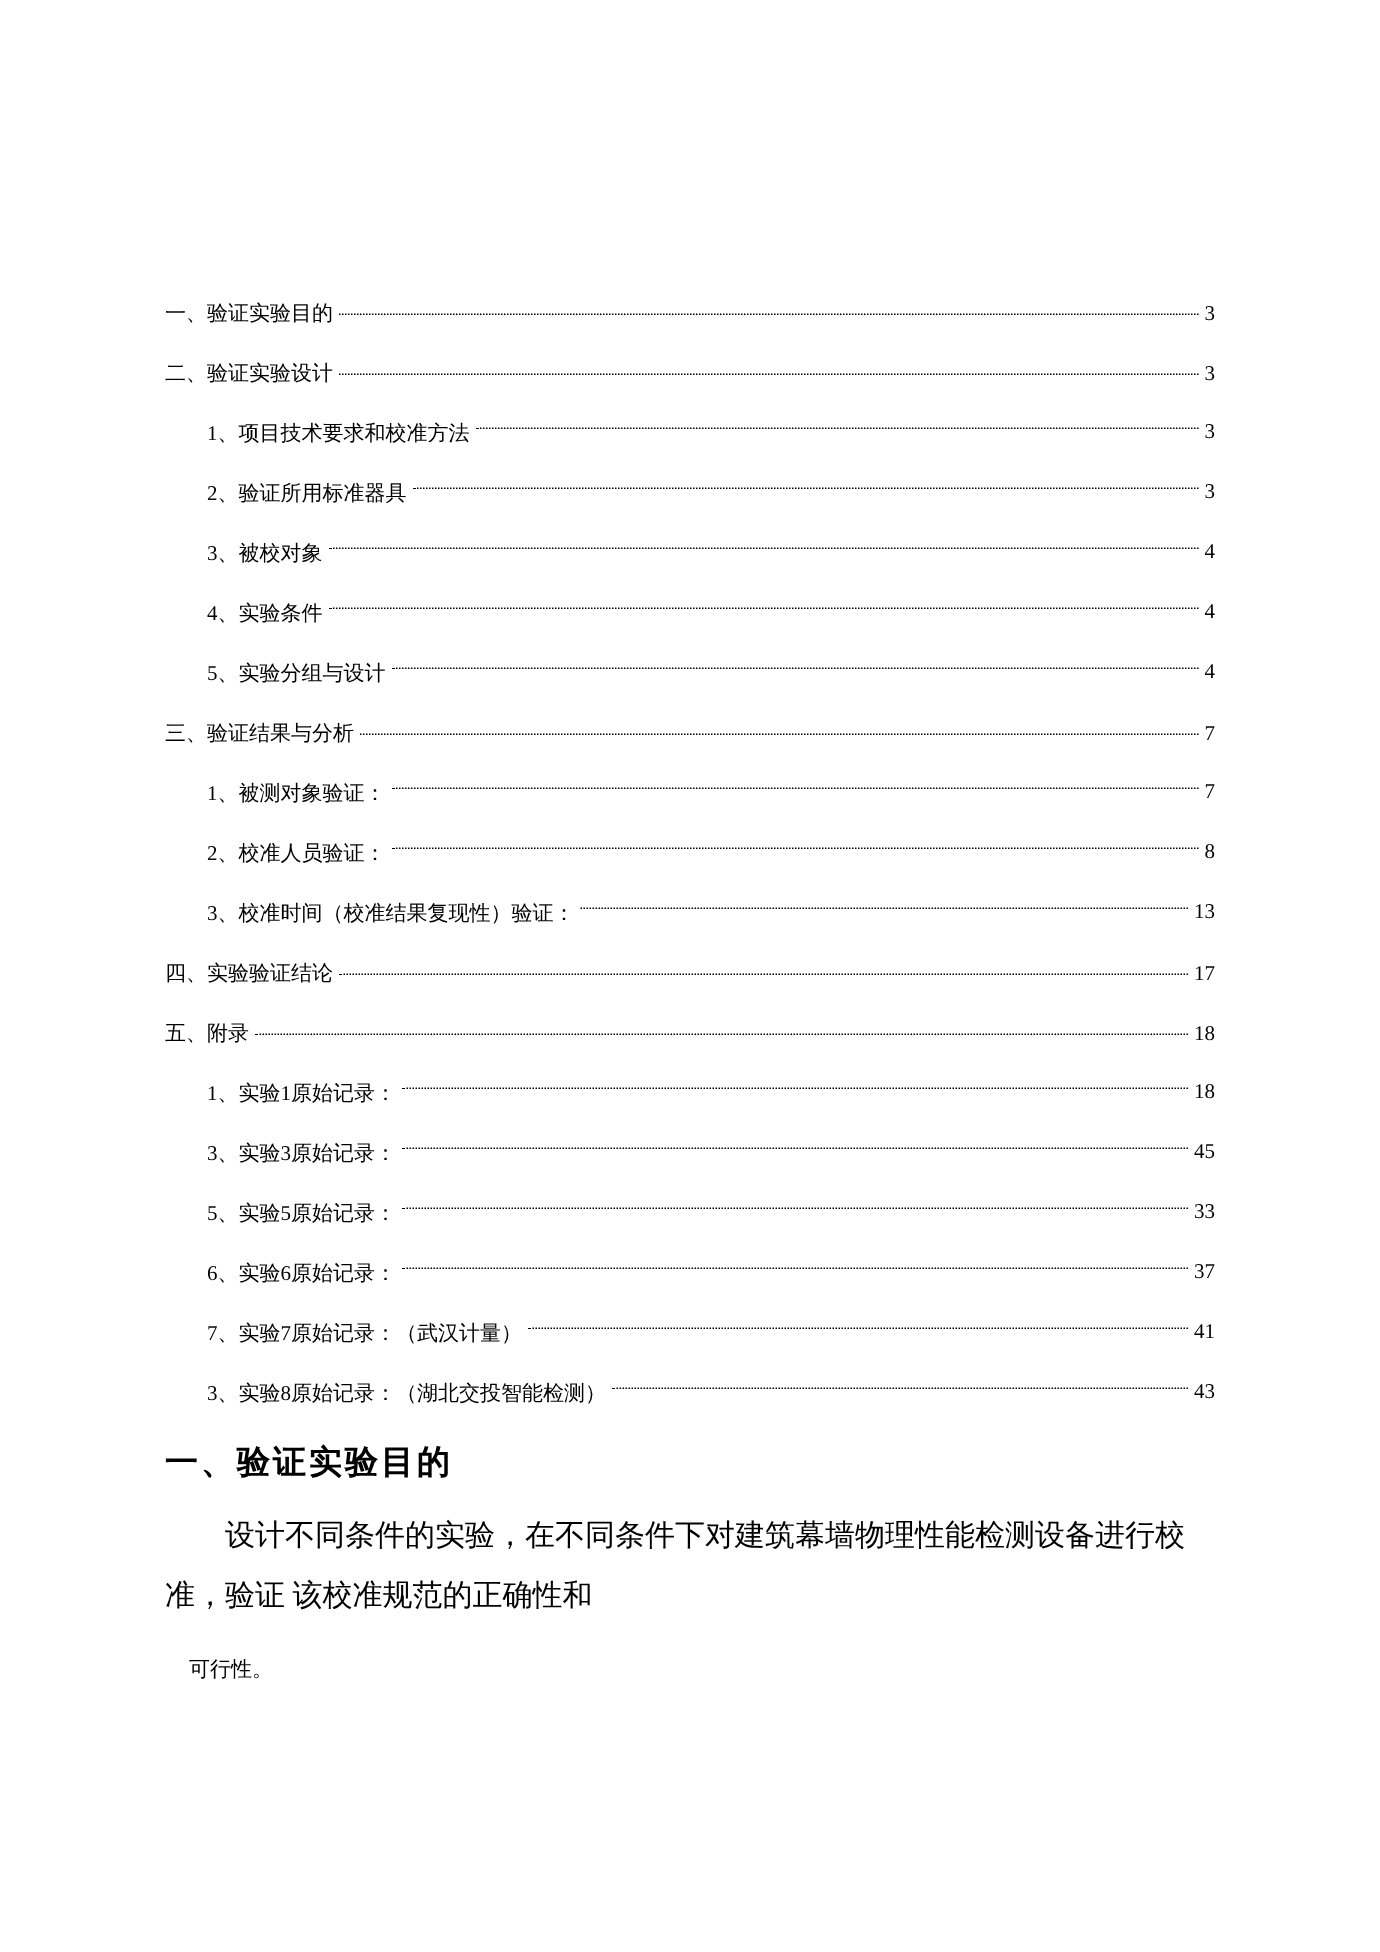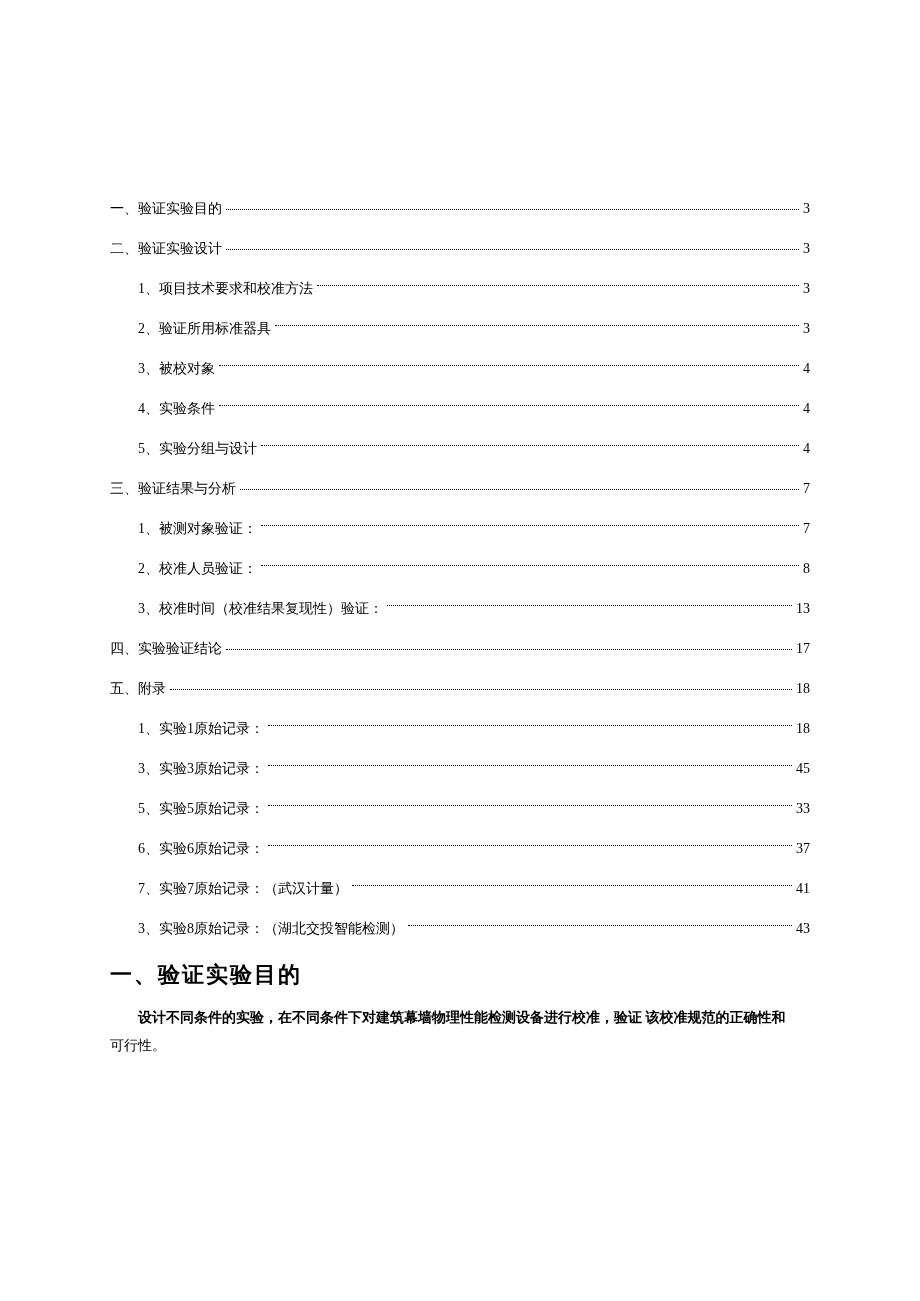--- a/index.html
+++ b/index.html
@@ -40,31 +40,30 @@
   .toc-page {
     flex: 0 0 auto;
   }
   .heading-1 {
     font-size: 22px;
     font-family: "SimSun", "宋体", serif;
     margin: 8px 0 14px 0;
     letter-spacing: 2px;
   }
   .body-text {
-    font-size: 14px;
+    font-size: 20px;
     line-height: 2;
     text-indent: 2em;
     margin: 0;
-    font-weight: bold;
   }
   .body-text-cont {
     font-size: 14px;
     line-height: 2;
     text-indent: 0;
-    margin: 0;
+    margin: 16px;
   }
 </style>
 </head>
 <body>
 
 <div class="page">
 
   <div id="toc-container">
       <div class="toc-line">
         <span class="toc-label">一、验证实验目的</span>

